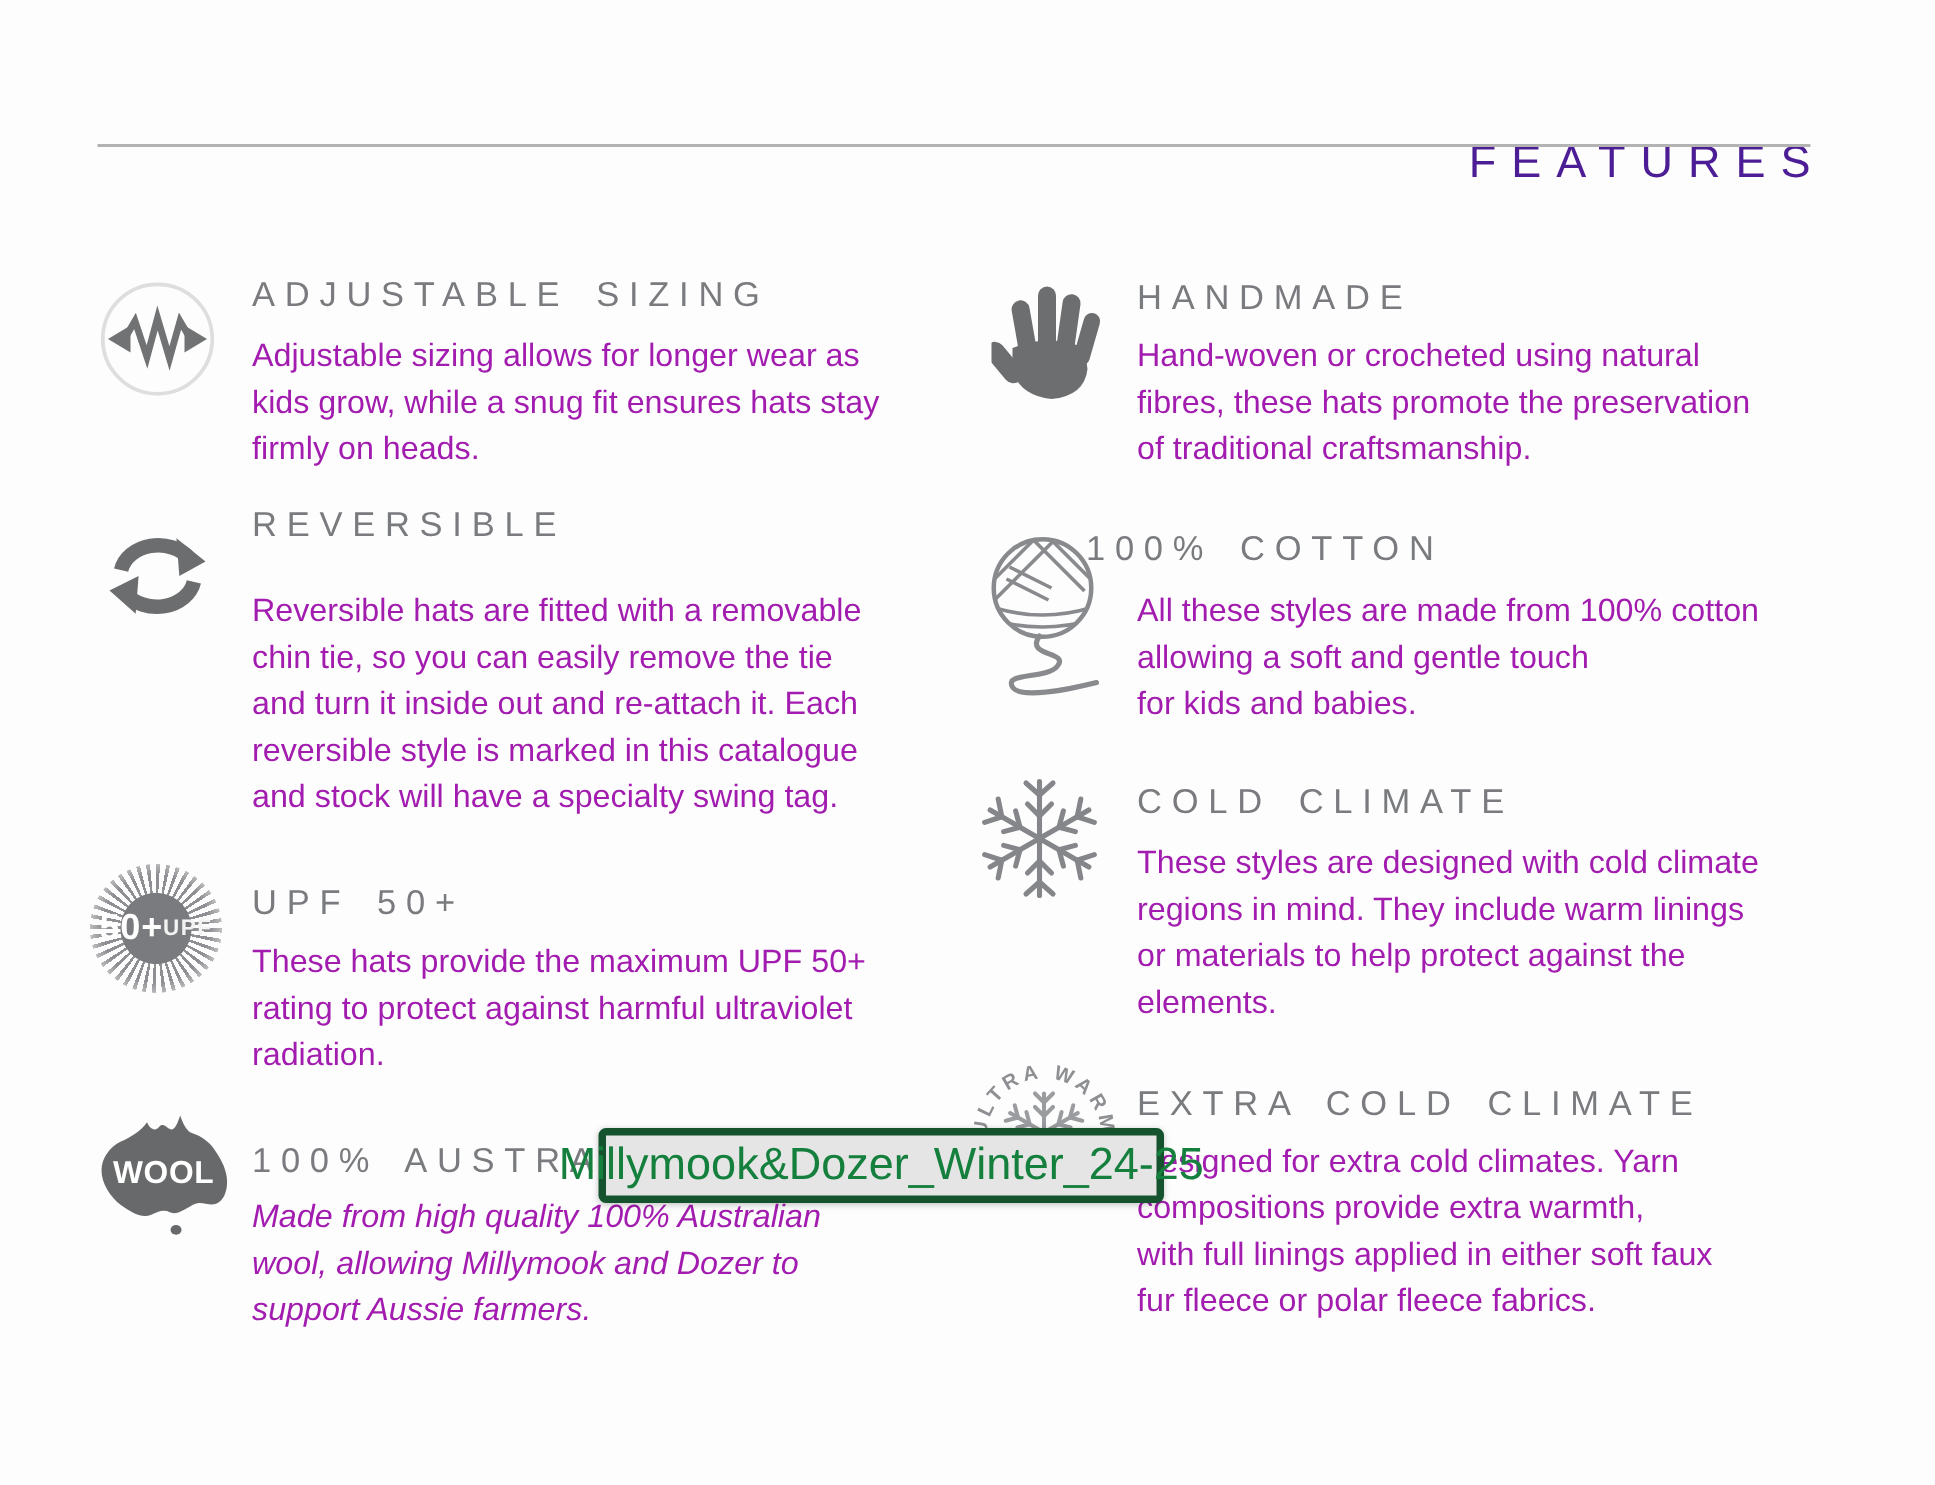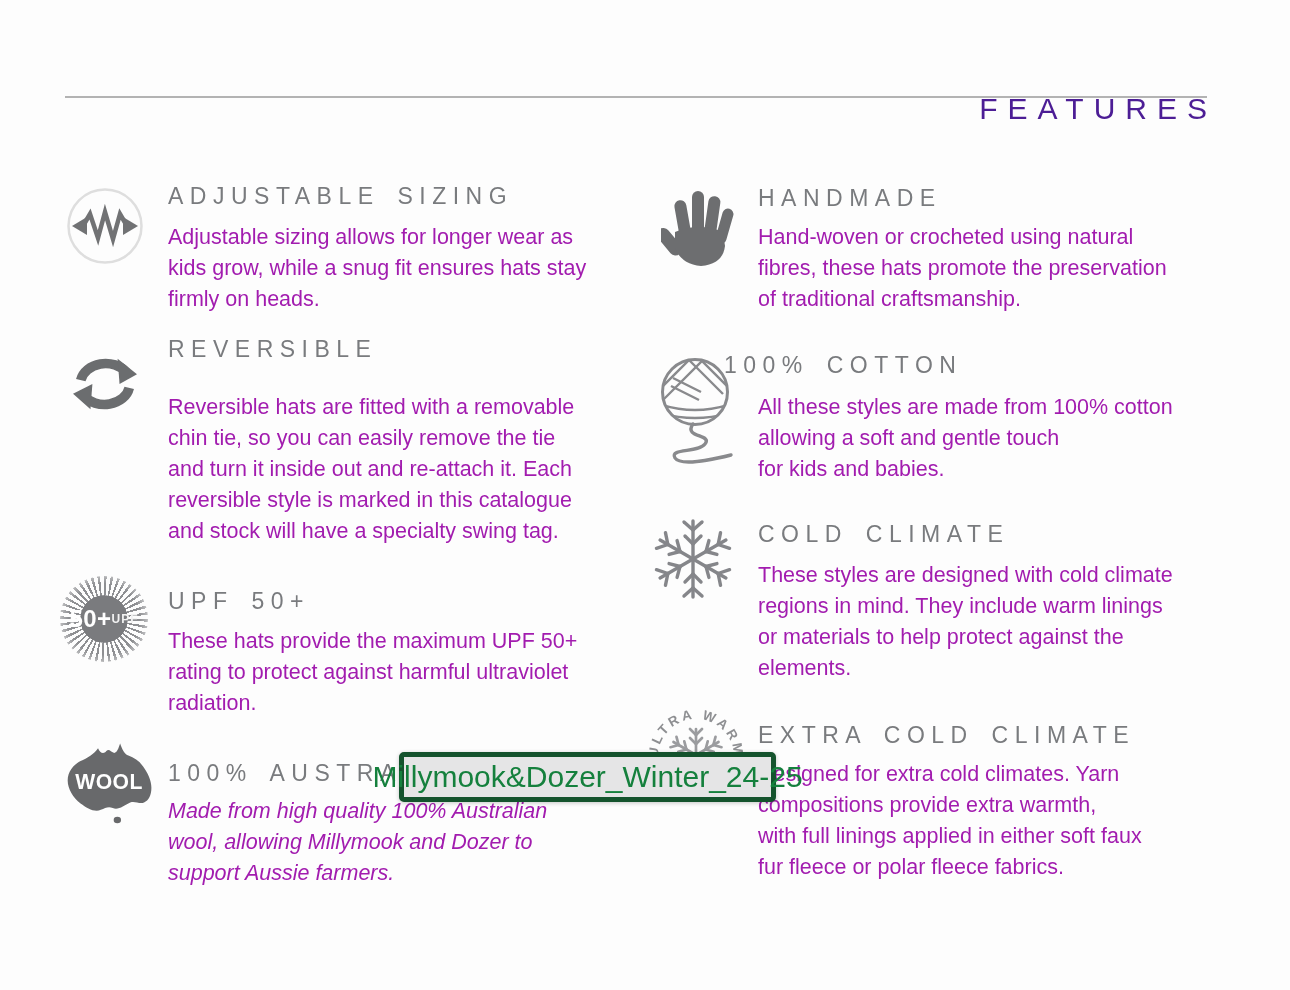--- a/index.html
+++ b/index.html
@@ -55,21 +55,21 @@
   
   .upf{
     width:100%;height:100%;border-radius:50%;
     background:
       radial-gradient(circle, rgba(253,253,253,0) 58%, #fdfdfd 90%),
       radial-gradient(circle, #7a7b7e 0 38%, rgba(0,0,0,0) 39%),
       repeating-conic-gradient(#8e8f92 0deg 3.6deg, rgba(253,253,253,0) 3.6deg 9deg);
     display:flex;align-items:center;justify-content:center;
   }
   .upf .b1{font-size:24px;font-weight:bold;color:#fff;line-height:22px;letter-spacing:0.5px;}
-  .upf .b2{font-size:12px;font-weight:bold;color:#f2f2f2;line-height:18px;letter-spacing:1px;}
+  .upf .b2{font-size:15px;font-weight:bold;color:#f2f2f2;line-height:18px;letter-spacing:1px;}
   
   .tooltip{
     position:absolute;left:399px;top:752px;width:367px;height:40px;
     background:#e5e5e6;border:5px solid #14532d;border-radius:5px;
     box-shadow:0 1px 4px rgba(0,0,0,0.22);
     display:flex;align-items:center;justify-content:center;
     font-size:30px;color:#15803d;z-index:10;white-space:nowrap;
   }
 </style>
 </head>

